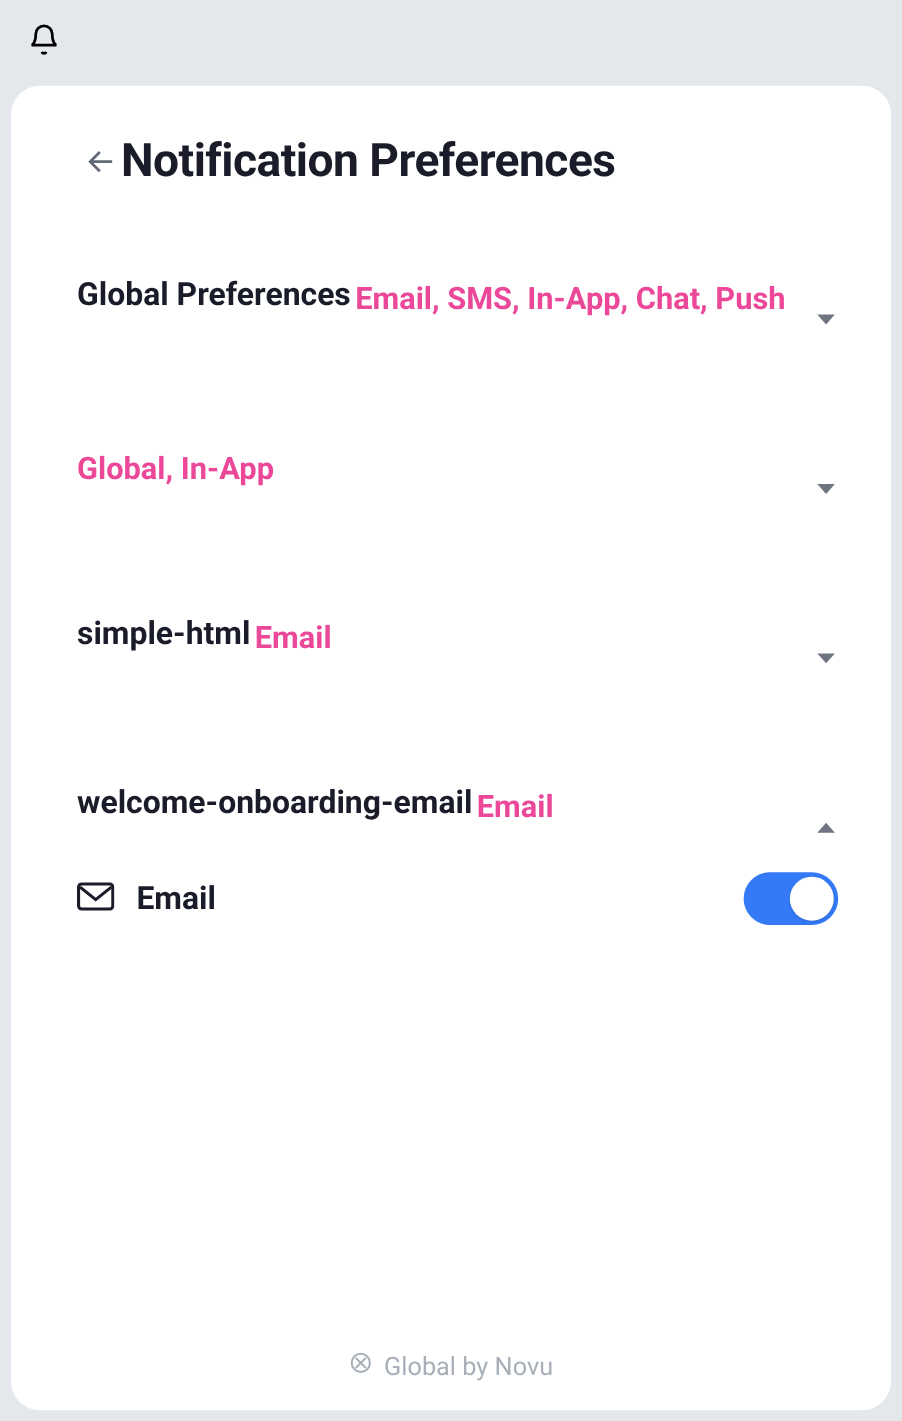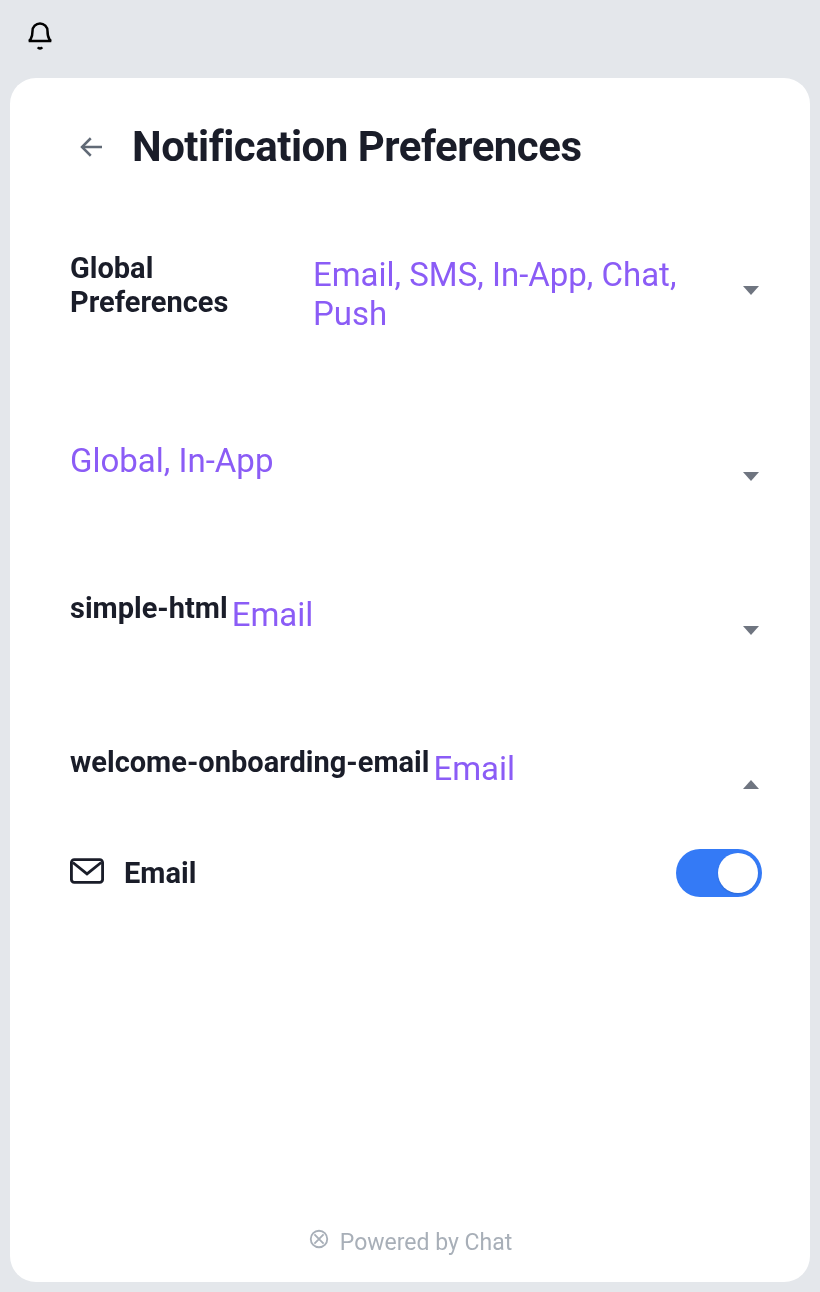--- a/index.html
+++ b/index.html
@@ -36,21 +36,20 @@
     background: #fff;
     border-radius: 26px;
     display: flex;
     flex-direction: column;
     overflow: hidden;
   }
 
   .header {
     display: flex;
     align-items: center;
-    gap: 22px;
     padding: 44px 52px 10px 64px;
   }
   .back-btn {
     width: 36px;
     height: 36px;
     display: flex;
     align-items: center;
     justify-content: center;
     cursor: pointer;
   }
@@ -67,31 +66,31 @@
     padding: 70px 48px 0 60px;
   }
 
   .pref-row {
     display: flex;
     align-items: flex-start;
     justify-content: space-between;
     margin-bottom: 104px;
     cursor: pointer;
   }
-  .pref-row.expanded { margin-bottom: 36px; }
+  .pref-row.expanded { margin-bottom: 12px; }
   .pref-text { display: flex; flex-direction: row; gap: 4px; }
   .pref-title {
     font-size: 29px;
     font-weight: 700;
     color: #1a1d29;
   }
   .pref-sub {
-    font-size: 33px;
-    font-weight: 400;
-    color: #8b5cf6;
+    font-size: 28px;
+    font-weight: 700;
+    color: #ec4899;
     margin-top: 4px;
   }
   .caret {
     margin-top: 28px;
     width: 22px;
     height: 22px;
     display: flex;
     align-items: center;
     justify-content: center;
   }
@@ -245,18 +244,18 @@
 
     </div>
 
     <div class="footer">
       <span>
         <svg viewBox="0 0 24 24">
             <circle cx="12" cy="12" r="9"></circle>
             <path d="M7 7 L17 17 M17 7 L7 17"></path>
           </svg>
       </span>
-      <span>Powered by Chat</span>
+      <span>Global by Novu</span>
     </div>
 
   </div>
 
 </div>
 
 </body></html>

